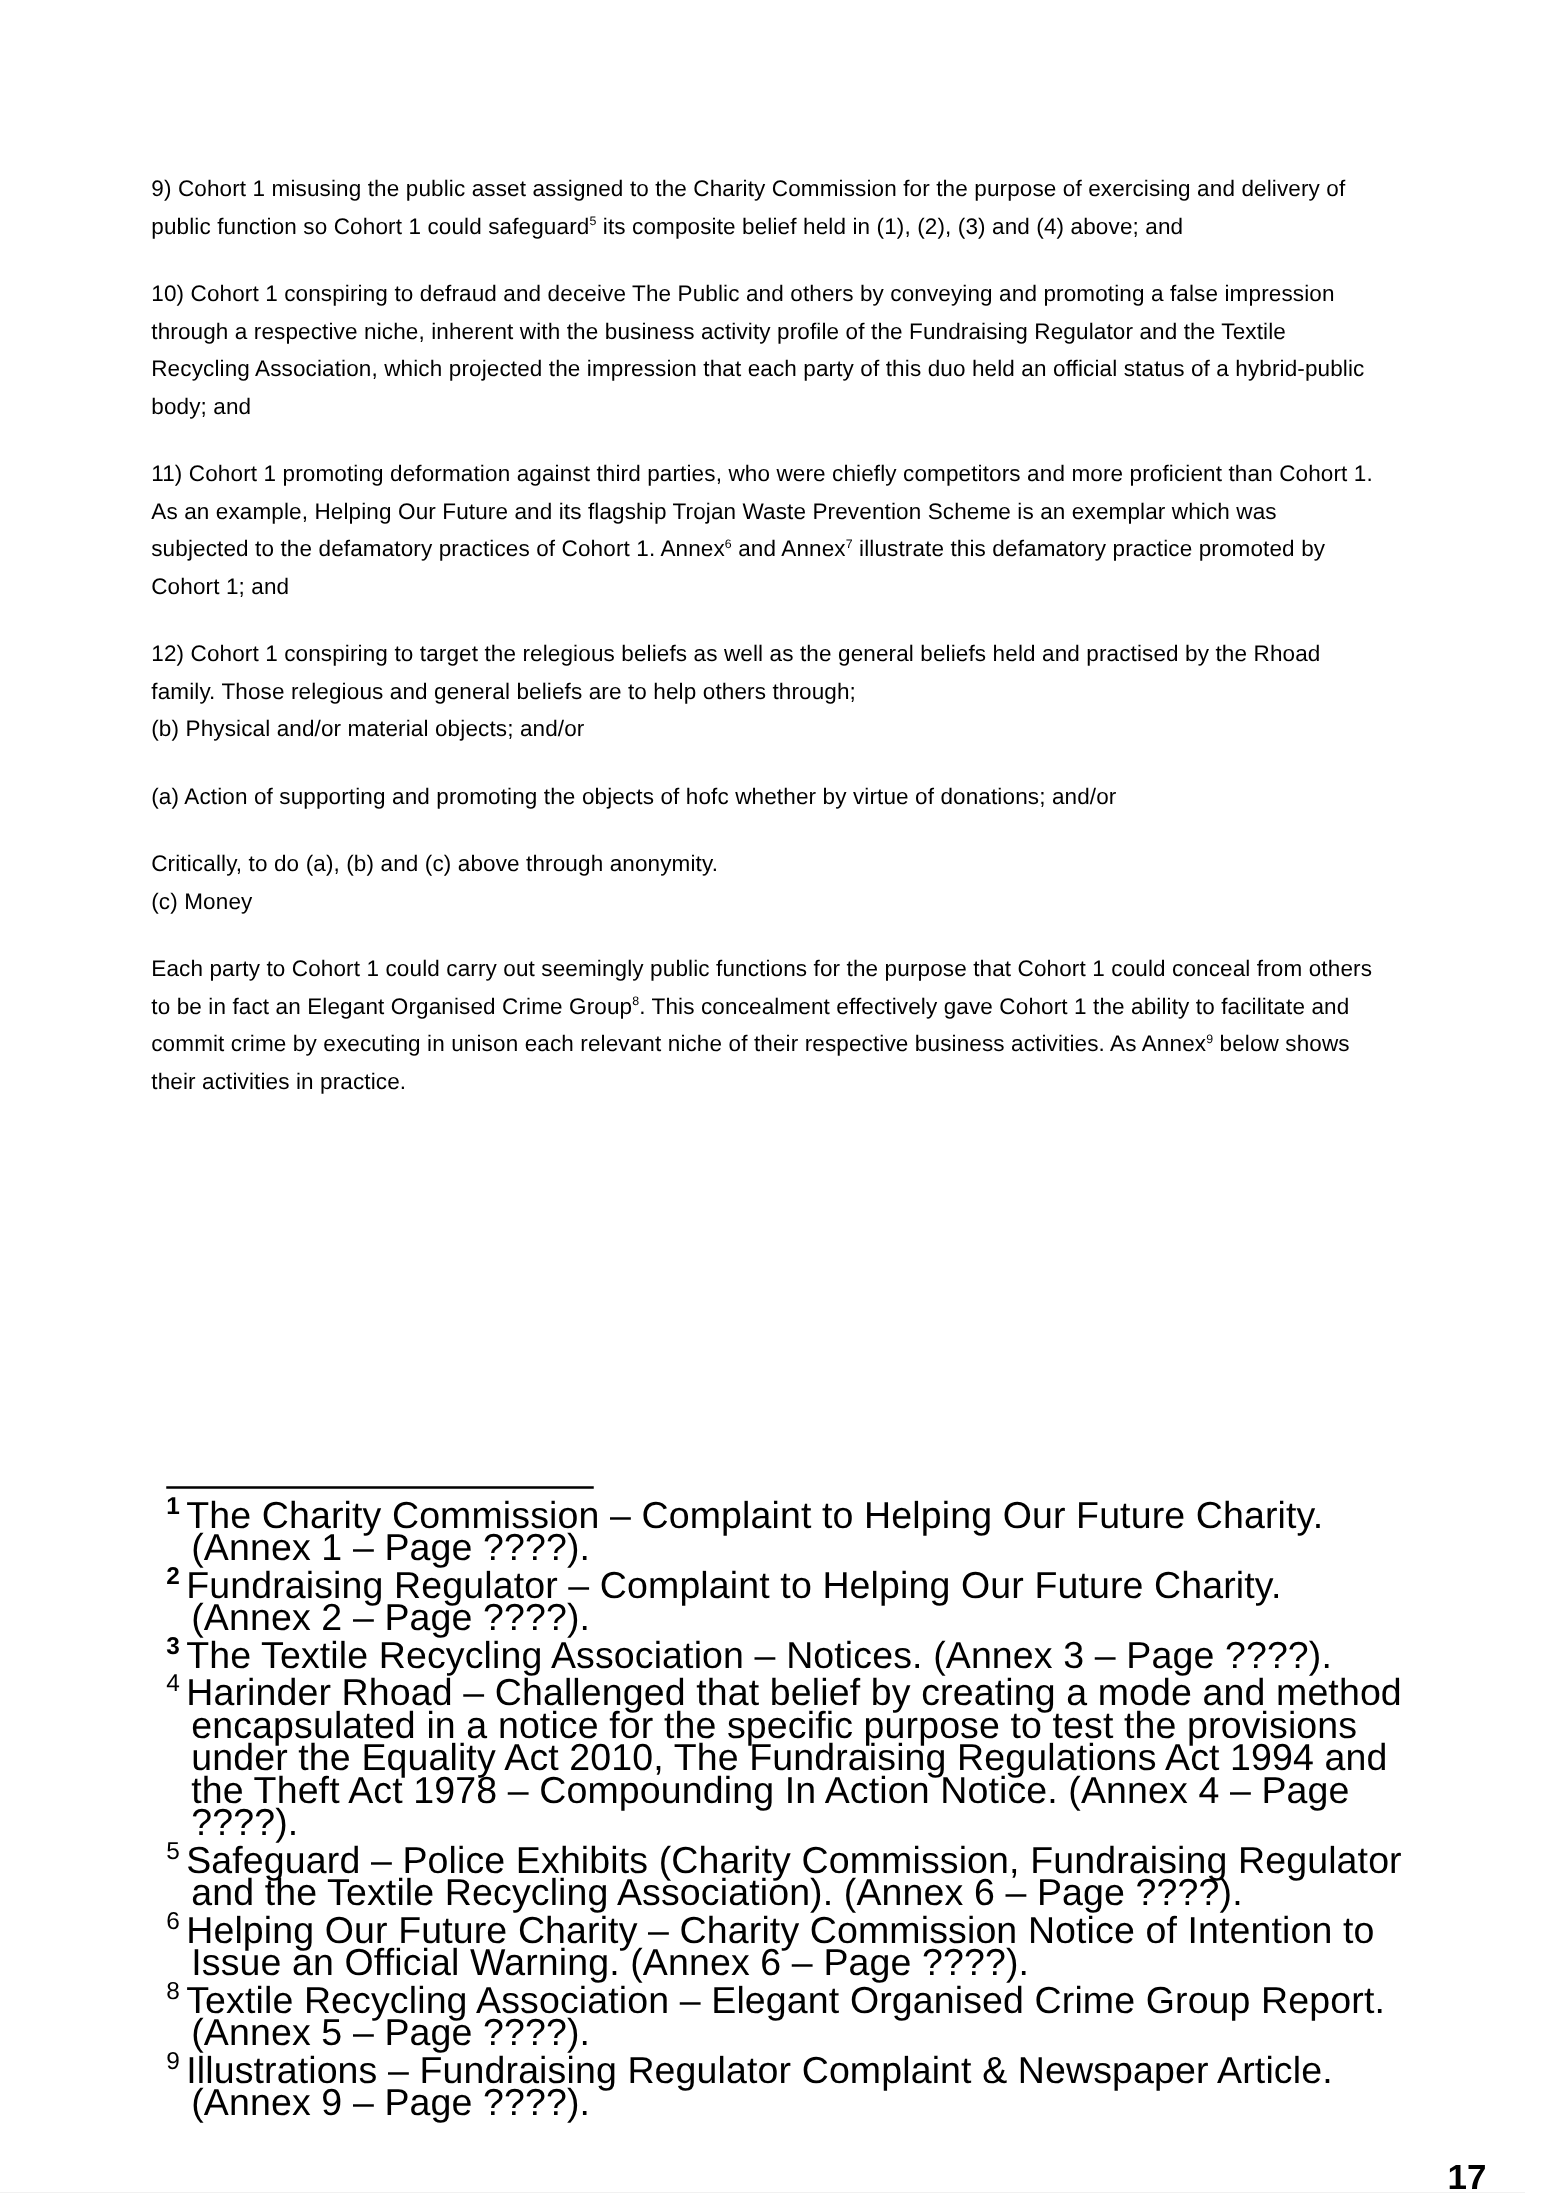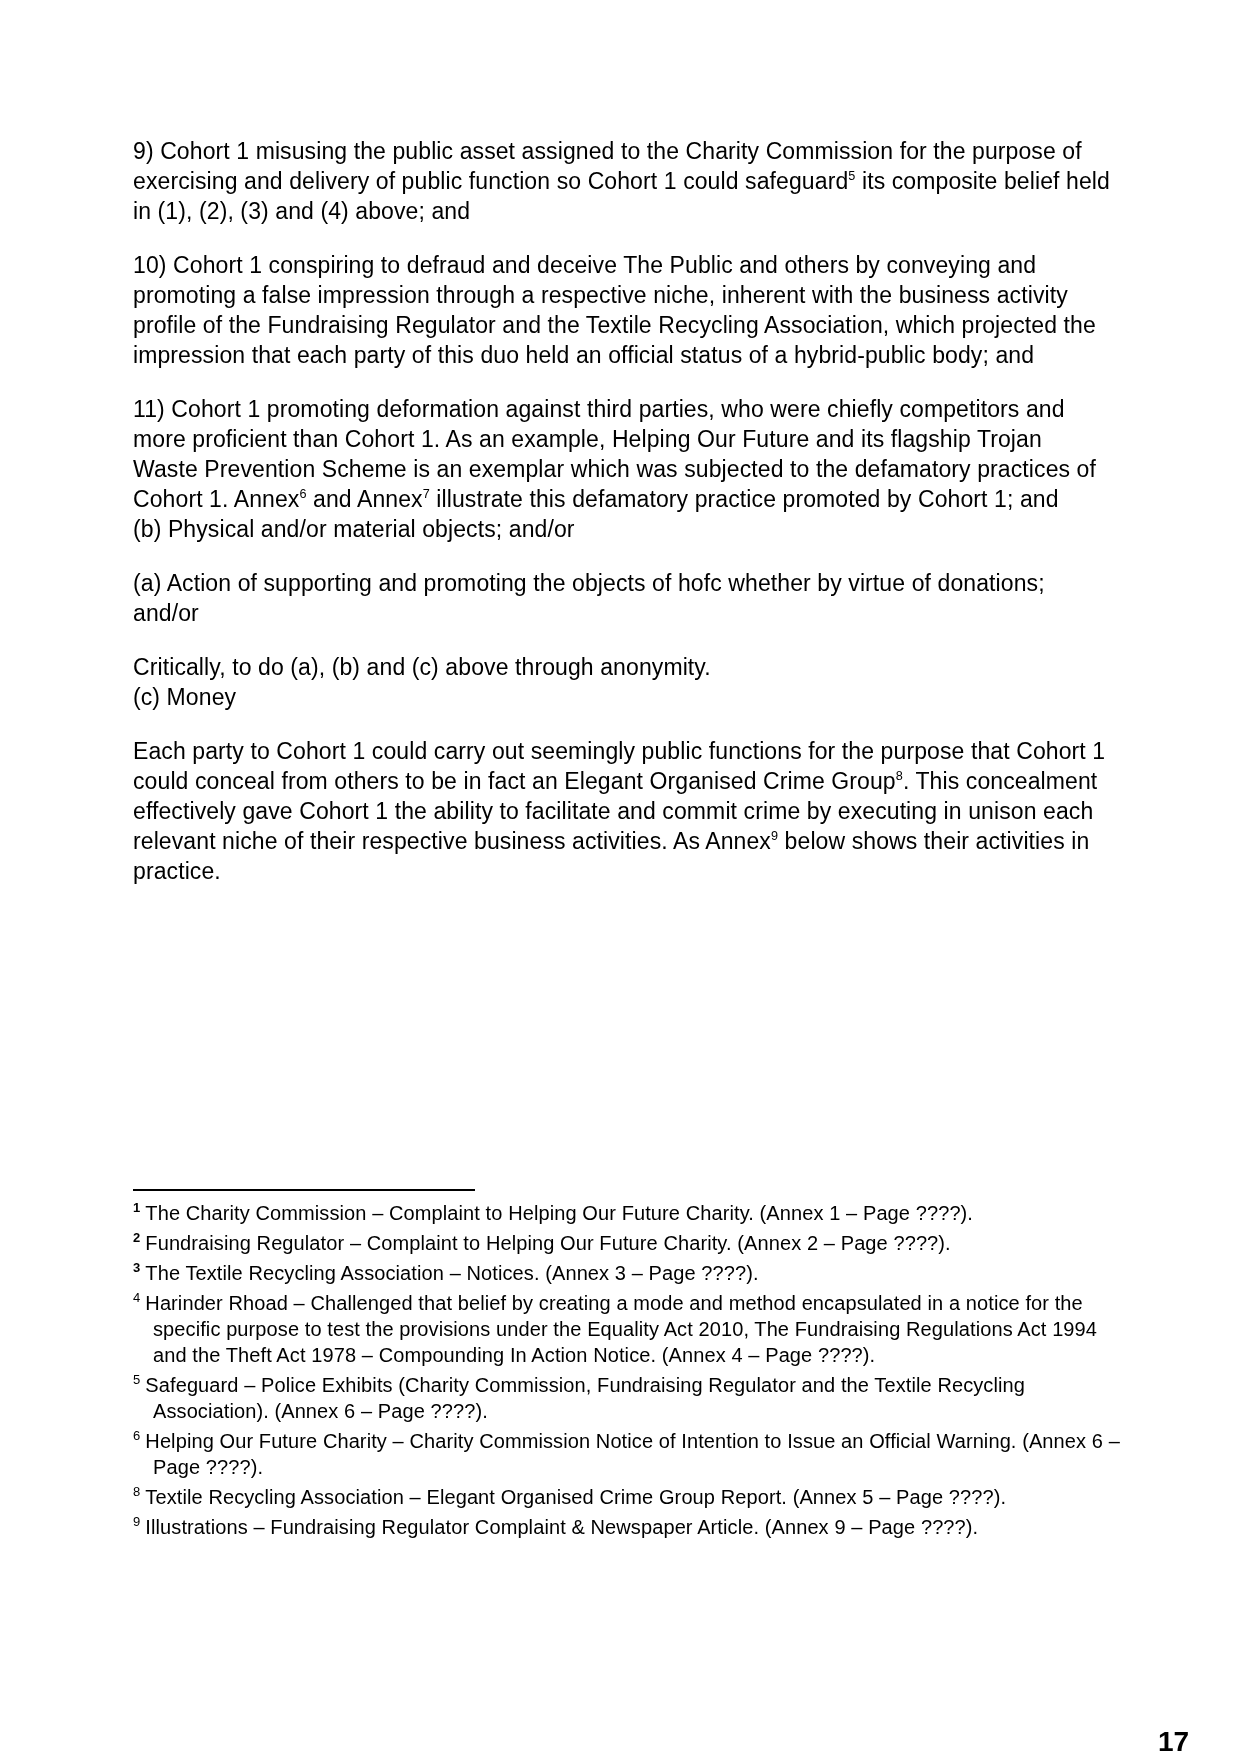--- a/index.html
+++ b/index.html
@@ -12,24 +12,24 @@
     width: 1240px;
     height: 1754px;
     background: #ffffff;
     font-family: "Liberation Sans", sans-serif;
     color: #000000;
     overflow: hidden;
     margin: 0 auto;
   }
   .body-text {
     position: absolute;
-    left: 133px;
+    left: 121px;
     top: 136px;
     width: 980px;
-    font-size: 23px;
+    font-size: 18px;
     line-height: 30px;
     letter-spacing: 0.1px;
   }
   p.para {
     margin: 0;
     padding: 0;
   }
   p.para.gap {
     margin-top: 24px;
   }
@@ -44,21 +44,21 @@
     top: 1189px;
     width: 342px;
     height: 0;
     border-top: 2px solid #000000;
   }
   .footnotes {
     position: absolute;
     left: 133px;
     top: 1200px;
     width: 990px;
-    font-size: 20px;
+    font-size: 30px;
     line-height: 26px;
     letter-spacing: 0.1px;
   }
   .footnote {
     margin: 0 0 4px 0;
     padding-left: 20px;
     text-indent: -20px;
   }
   sup.fn-marker {
     font-size: 0.65em;
@@ -79,20 +79,21 @@
   }
 </style>
 </head>
 <body>
 
 <div class="page">
   <main class="body-text">
       <p class="para">9) Cohort 1 misusing the public asset assigned to the Charity Commission for the purpose of exercising and delivery of public function so Cohort 1 could safeguard<sup class="fn-ref">5</sup> its composite belief held in (1), (2), (3) and (4) above; and</p>
       <p class="para gap">10) Cohort 1 conspiring to defraud and deceive The Public and others by conveying and promoting a false impression through a respective niche, inherent with the business activity profile of the Fundraising Regulator and the Textile Recycling Association, which projected the impression that each party of this duo held an official status of a hybrid-public body; and</p>
       <p class="para gap">11) Cohort 1 promoting deformation against third parties, who were chiefly competitors and more proficient than Cohort 1. As an example, Helping Our Future and its flagship Trojan Waste Prevention Scheme is an exemplar which was subjected to the defamatory practices of Cohort 1. Annex<sup class="fn-ref">6</sup> and Annex<sup class="fn-ref">7</sup> illustrate this defamatory practice promoted by Cohort 1; and</p>
+      <p class="para gap">12) Cohort 1 conspiring to target the relegious beliefs as well as the general beliefs held and practised by the Rhoad family. Those relegious and general beliefs are to help others through;</p>
       <p class="para">(b) Physical and/or material objects; and/or</p>
       <p class="para gap">(a) Action of supporting and promoting the objects of hofc whether by virtue of donations; and/or</p>
       <p class="para gap">Critically, to do (a), (b) and (c) above through anonymity.</p>
       <p class="para">(c) Money</p>
       <p class="para gap">Each party to Cohort 1 could carry out seemingly public functions for the purpose that Cohort 1 could conceal from others to be in fact an Elegant Organised Crime Group<sup class="fn-ref">8</sup>. This concealment effectively gave Cohort 1 the ability to facilitate and commit crime by executing in unison each relevant niche of their respective business activities. As Annex<sup class="fn-ref">9</sup> below shows their activities in practice.</p>
     </main>
   <div class="footnote-sep"></div>
   <section class="footnotes">
       <div class="footnote"><sup class="fn-marker bold">1</sup><span>The Charity Commission – Complaint to Helping Our Future Charity. (Annex 1 – Page ????).</span></div>
       <div class="footnote"><sup class="fn-marker bold">2</sup><span>Fundraising Regulator – Complaint to Helping Our Future Charity. (Annex 2 – Page ????).</span></div>

